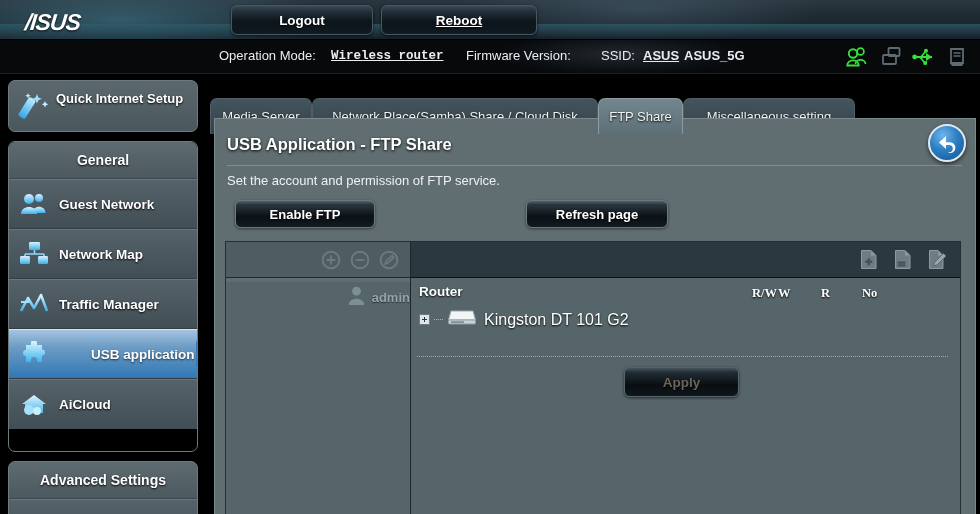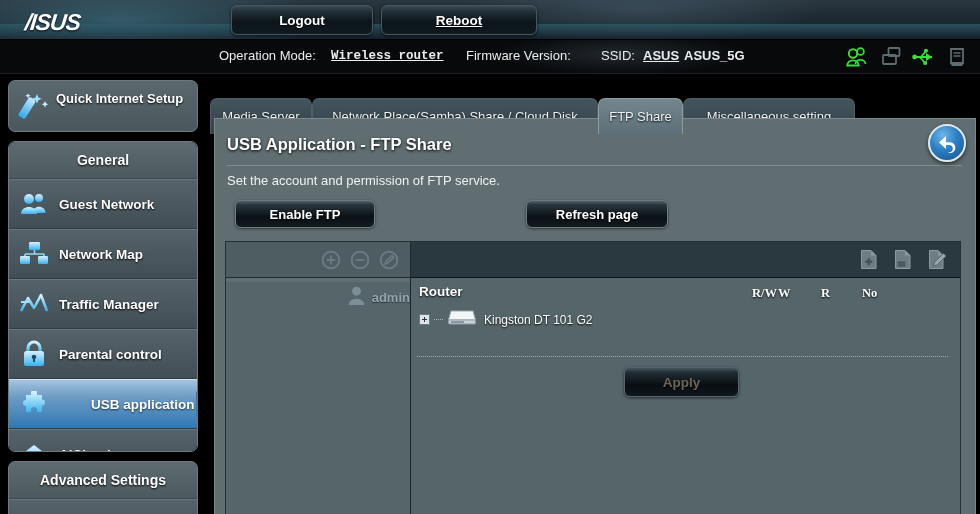--- a/index.html
+++ b/index.html
@@ -240,21 +240,21 @@
   .treeplus {
     width: 11px; height: 11px; border: 1px solid #6a7a80; background: #dfe5e7;
     position: relative; flex: none;
   }
   .treeplus::before, .treeplus::after {
     content: ""; position: absolute; background: #2a3338;
   }
   .treeplus::before { left: 2px; top: 4px; width: 5px; height: 1px; }
   .treeplus::after  { left: 4px; top: 2px; width: 1px; height: 5px; }
   .dotline { width: 9px; border-top: 1px dotted #aab6ba; }
-  .devname { color: #ffffff; font-size: 12px; margin-left: 3px; text-shadow: 0 1px 2px #000; }
+  .devname { color: #ffffff; font-size: 16px; margin-left: 3px; text-shadow: 0 1px 2px #000; }
 
   .dashed-rule {
     position: absolute; left: 6px; top: 78px; width: 531px;
     border-top: 1px dotted #9dabaf;
   }
   #btn-apply {
     position: absolute; left: 213px; top: 89px; width: 115px; height: 30px;
     border-radius: 6px;
     background: linear-gradient(180deg,#46555d 0%, #222d34 16%, #080d11 62%, #10171d 100%);
     border: 1px solid #55646a;
@@ -398,37 +398,20 @@
                 </linearGradient>
               </defs>
             <path d="M2 20 L9 7 L15 17 L22 4 L28 20" fill="none" stroke="url(#tmg)" stroke-width="2.6" stroke-linejoin="round"></path>
             <path d="M2 23 h26" stroke="url(#tmg)" stroke-width="2.2"></path>
             <path d="M2 11 h8" stroke="#9fe0ff" stroke-width="1.8"></path>
           </svg>
         </span>
         <span class="sb-label">Traffic Manager</span>
       </div>
 
-      <div class="sb-item">
-        <span class="sb-icon">
-          <svg width="26" height="28" viewBox="0 0 26 28">
-            <defs>
-                <linearGradient id="pcg" x1="0" y1="0" x2="0" y2="1">
-                  <stop offset="0" stop-color="#d7f2ff"></stop>
-                  <stop offset="1" stop-color="#39b1ec"></stop>
-                </linearGradient>
-              </defs>
-            <path d="M7 12 V8 a6 6 0 0 1 12 0 v4" fill="none" stroke="url(#pcg)" stroke-width="3.2"></path>
-            <rect x="3" y="11" width="20" height="15" rx="2.5" fill="url(#pcg)"></rect>
-            <circle cx="13" cy="17" r="2.3" fill="#1c4e6b"></circle>
-            <rect x="12" y="17" width="2" height="5" fill="#1c4e6b"></rect>
-          </svg>
-        </span>
-        <span class="sb-label">Parental control</span>
-      </div>
 
       <div class="sb-item active">
         <span class="sb-icon">
           <svg width="28" height="26" viewBox="0 0 28 26">
             <defs>
                 <linearGradient id="usbg" x1="0" y1="0" x2="0" y2="1">
                   <stop offset="0" stop-color="#e6f7ff"></stop>
                   <stop offset="1" stop-color="#3cb6f0"></stop>
                 </linearGradient>
               </defs>

